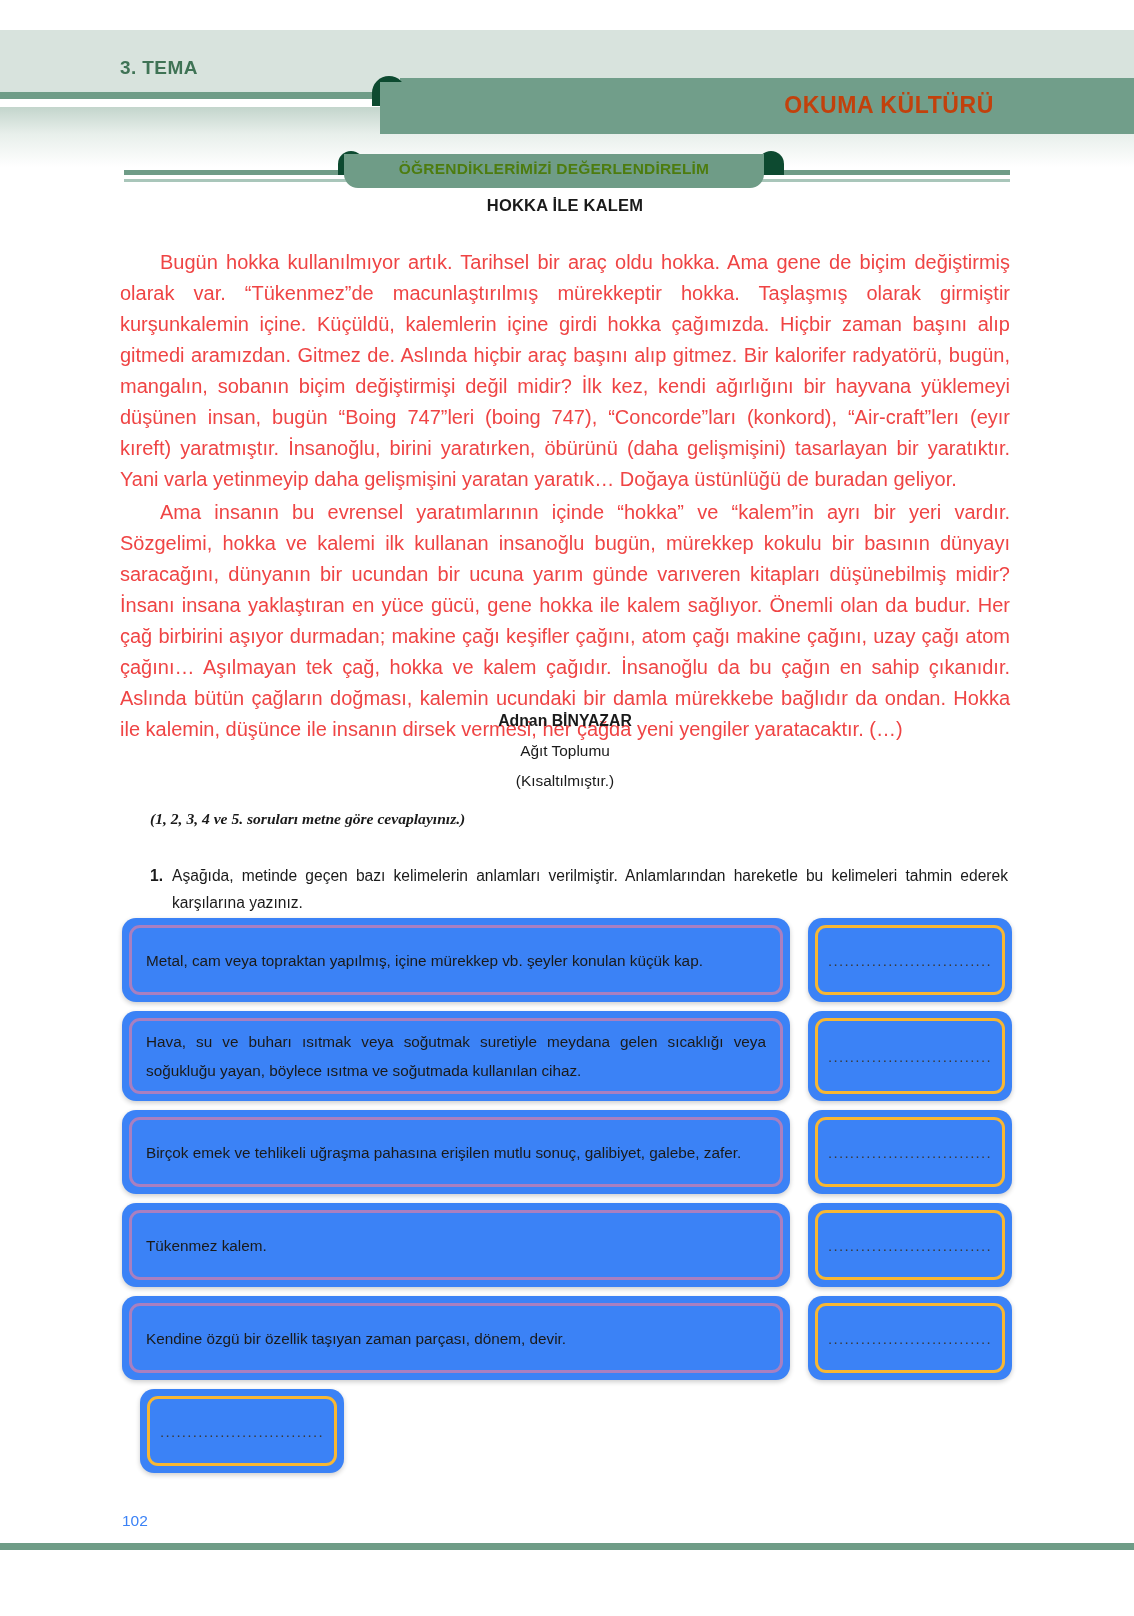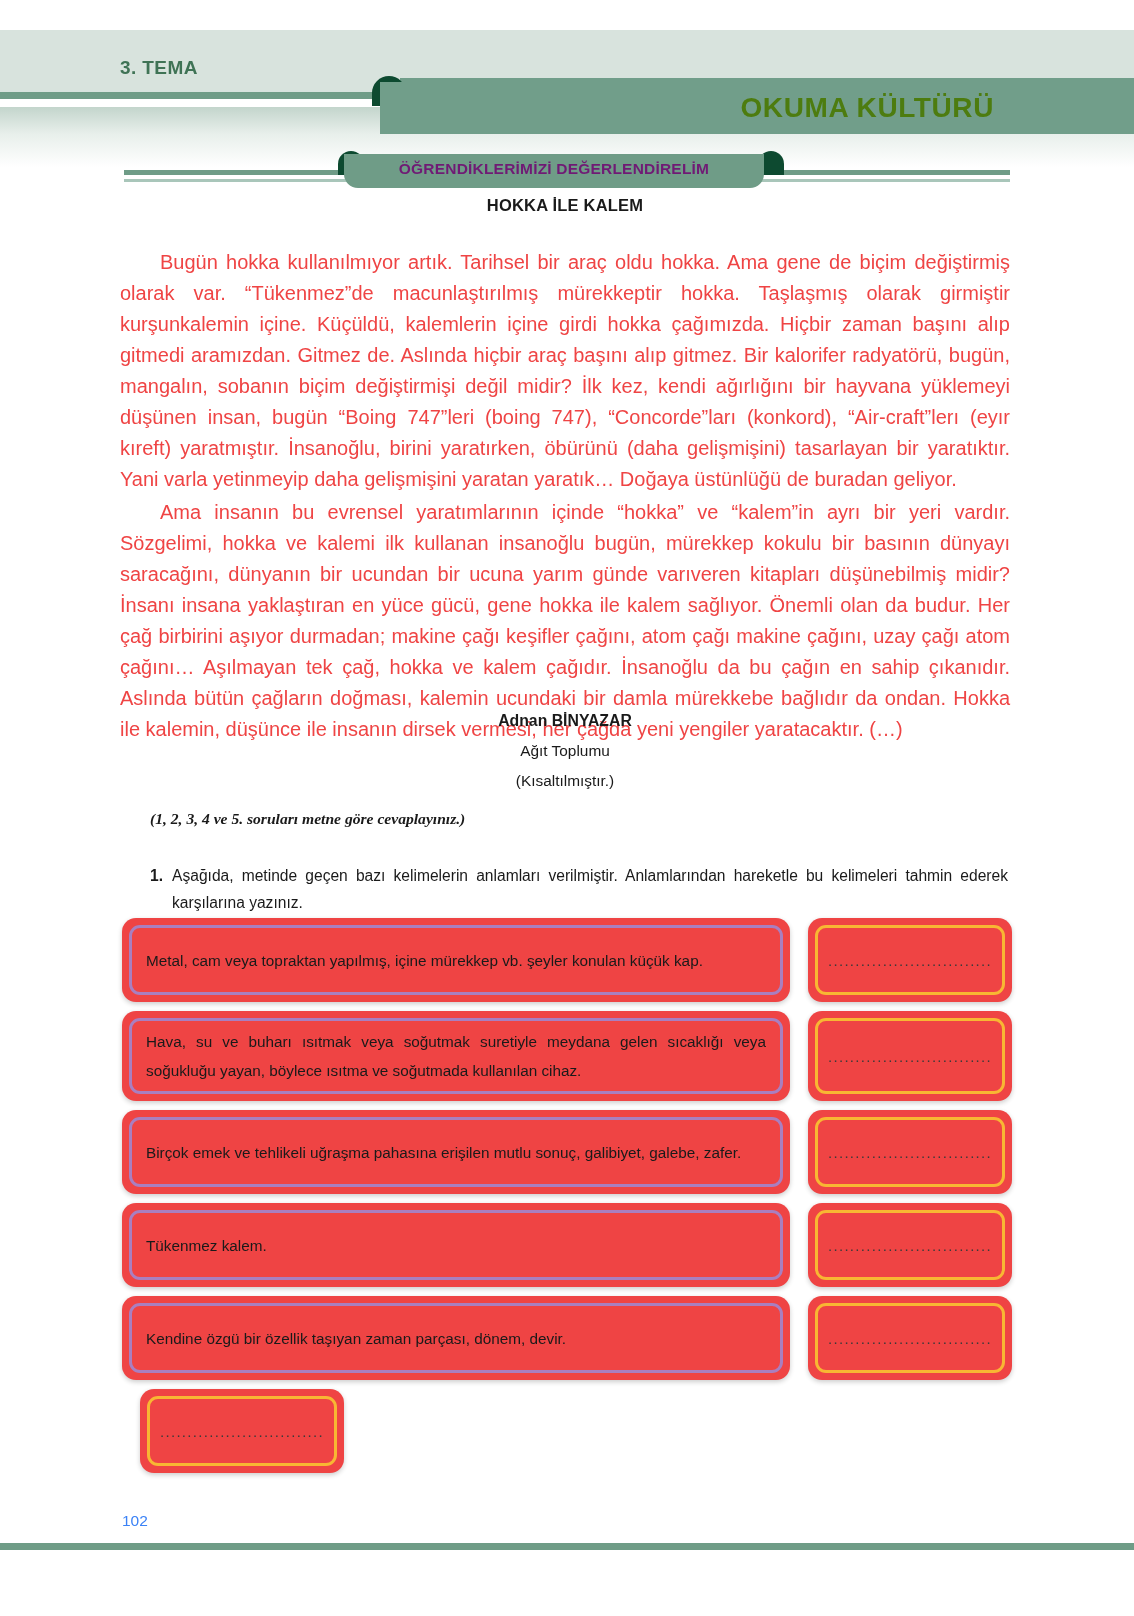--- a/index.html
+++ b/index.html
@@ -62,23 +62,23 @@
   .okuma-curl {
     position: absolute;
     left: 372px; top: 76px;
     width: 34px; height: 30px;
     background: #0d4a30;
     border-radius: 17px 17px 0 0;
   }
   .okuma-title {
     position: absolute;
     right: 114px; top: 92px;
-    font-size: 28px; font-weight: 700;
+    font-size: 23px; font-weight: 700;
     letter-spacing: .6px;
-    color: #4d7c0f;
+    color: #c2410c;
   }
 
   
   .banner-zone {
     position: absolute;
     left: 0; top: 148px; width: 1134px; height: 48px;
   }
   .banner-rule-a {
     position: absolute;
     left: 124px; top: 22px; width: 886px; height: 5px;
@@ -105,21 +105,21 @@
   }
   .banner-curl-l { left: 338px; }
   .banner-curl-r { left: 758px; }
   .banner-text {
     position: absolute;
     left: 344px; top: 12px;
     width: 420px;
     text-align: center;
     font-size: 15.5px; font-weight: 700;
     letter-spacing: .2px;
-    color: #701a75;
+    color: #4d7c0f;
   }
 
   
   .passage {
     position: absolute;
     left: 120px; top: 196px;
     width: 890px;
   }
   .passage-title {
     text-align: center;
@@ -182,21 +182,21 @@
     position: absolute;
     left: 122px; top: 918px;
     width: 890px;
   }
   .row {
     display: flex;
     align-items: stretch;
     margin-bottom: 9px;
   }
   .card {
-    background: #ef4444;
+    background: #3b82f6;
     border-radius: 14px;
     padding: 7px;
     box-shadow: 0 2px 5px rgba(0,0,0,0.20);
   }
   .card-def {
     flex: 0 0 668px;
     min-height: 84px;
     display: flex;
   }
   .def-inner {

